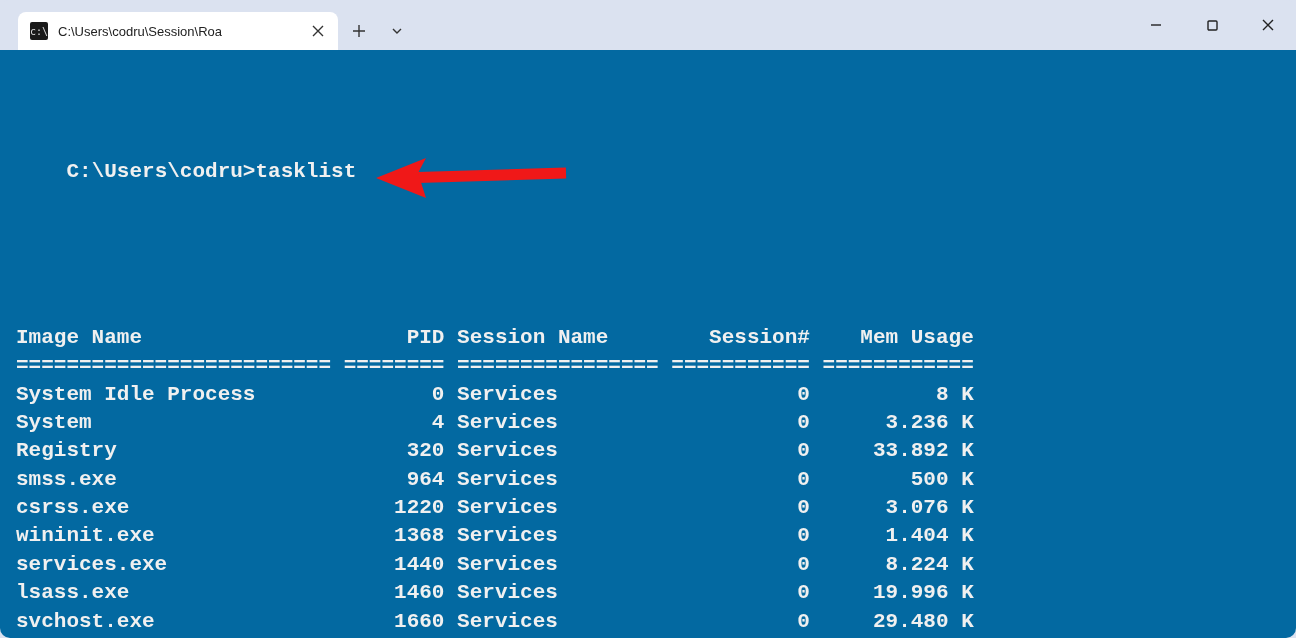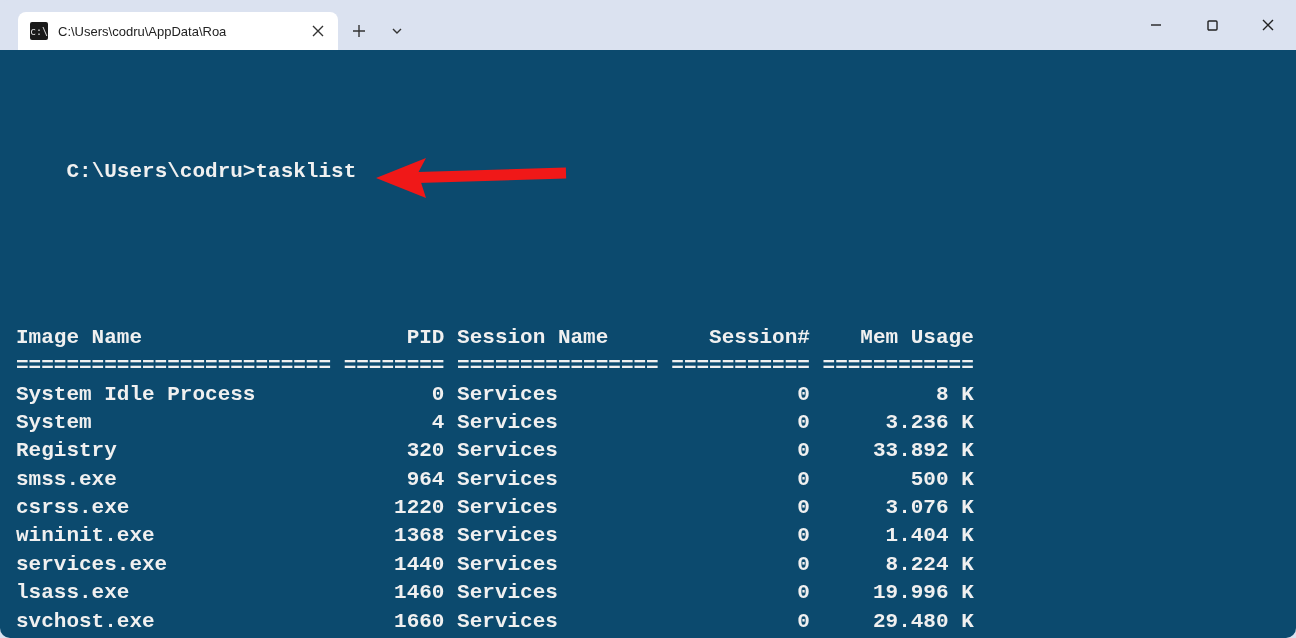--- a/index.html
+++ b/index.html
@@ -97,21 +97,21 @@
       width: 56px;
       height: 44px;
       display: flex;
       align-items: center;
       justify-content: center;
       color: #222;
       cursor: pointer;
     }
     .terminal {
       flex: 1;
-      background: #0c4a6e;
+      background: #0369a1;
       padding: 80px 16px 16px 16px;
       font-family: "Consolas", "Courier New", monospace;
       font-size: 21px;
       font-weight: 600;
       color: #f0f0f0;
       white-space: pre;
       overflow: hidden;
       line-height: 1.35;
       position: relative;
     }
@@ -127,21 +127,21 @@
     }
   </style>
 </head>
 <body>
 
 <div class="window">
 
   <div class="title-bar">
     <div class="tab">
       <div class="tab-icon">c:\</div>
-      <div class="tab-title">C:\Users\codru\AppData\Roa</div>
+      <div class="tab-title">C:\Users\codru\Session\Roa</div>
       <div class="tab-close">
         <svg width="12" height="12" viewBox="0 0 12 12">
             <path d="M1 1 L11 11 M11 1 L1 11" stroke="#333" stroke-width="1.4" fill="none"></path>
           </svg>
       </div>
     </div>
     <div class="new-tab">
       <svg width="14" height="14" viewBox="0 0 14 14">
           <path d="M7 1 V13 M1 7 H13" stroke="#333" stroke-width="1.4" fill="none"></path>
         </svg>

